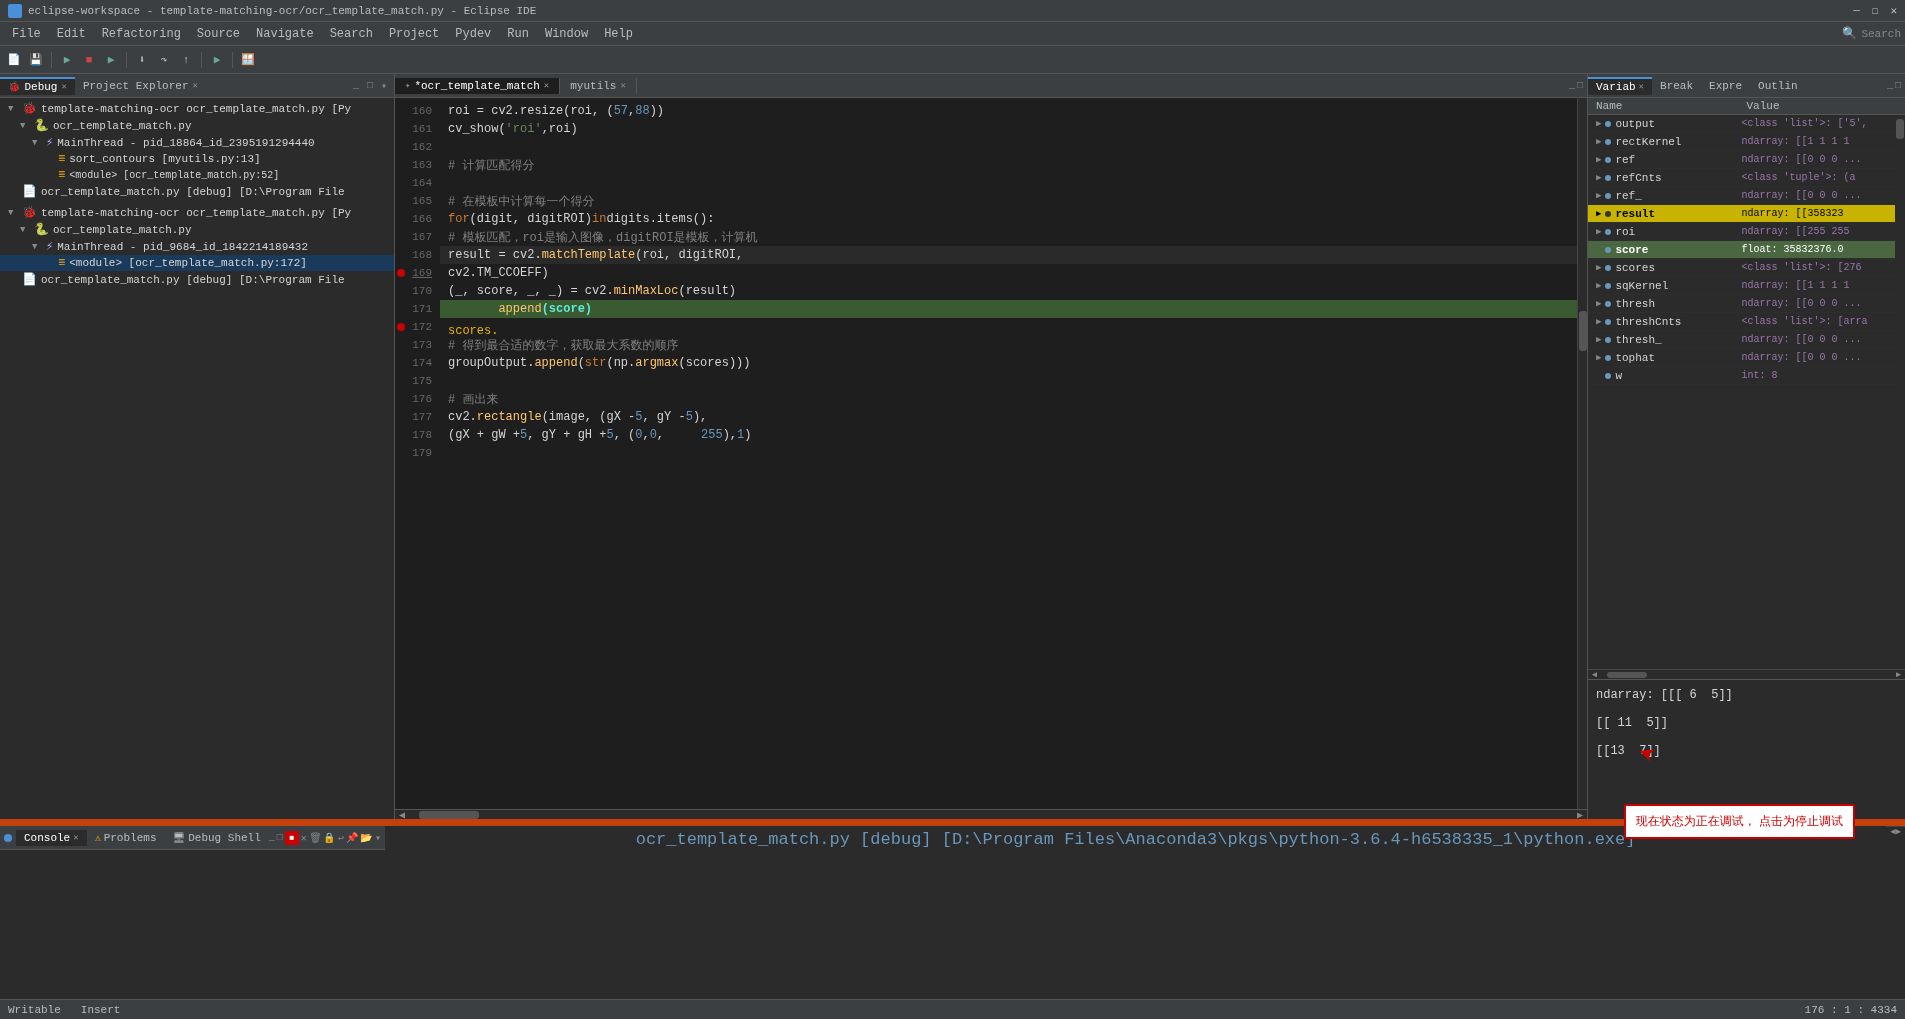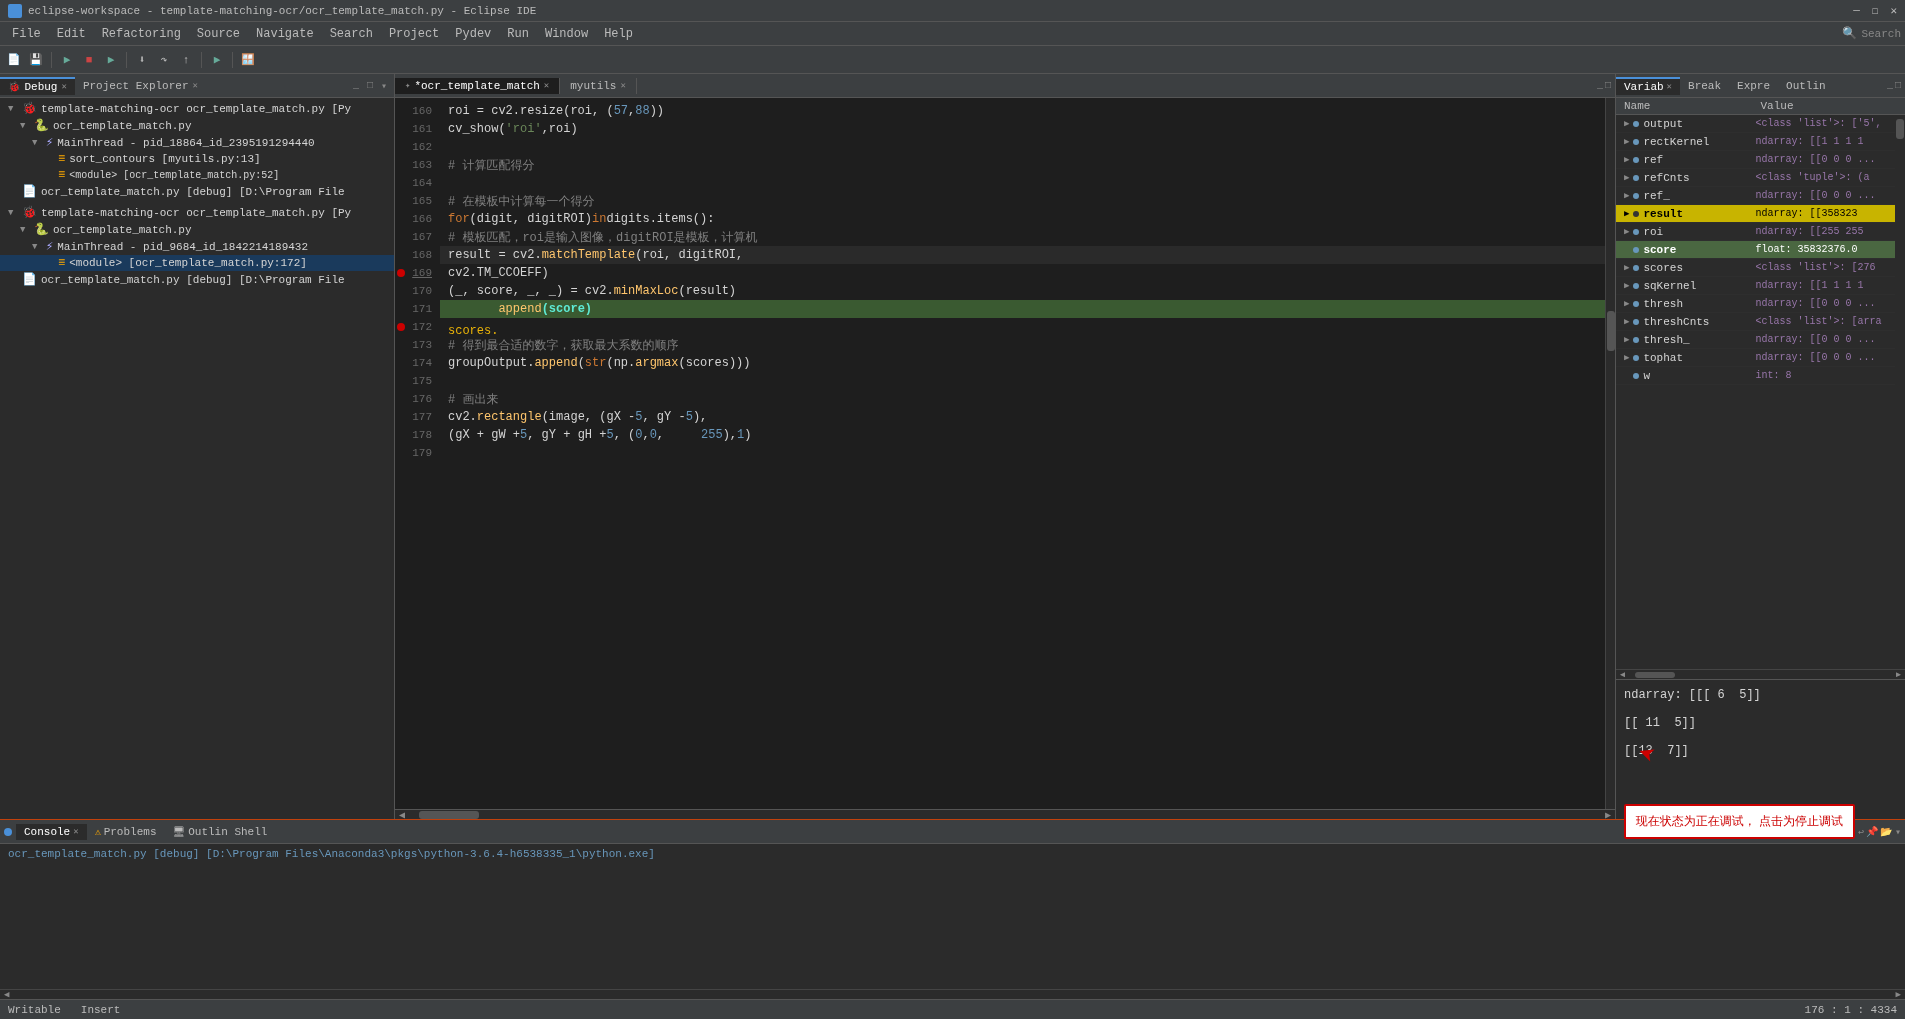--- a/index.html
+++ b/index.html
@@ -50,44 +50,44 @@
     .code-area { flex: 1; overflow: auto; padding: 4px 0; }
     .code-line { height: 18px; padding: 0 8px; display: flex; align-items: center; font-size: 12px; white-space: nowrap; }
     .code-line.current { background: #4a6741; } 
 
     
     .code-area::-webkit-scrollbar { width: 10px; height: 10px; }
     .code-area::-webkit-scrollbar-track { background: #2b2b2b; }
     .code-area::-webkit-scrollbar-thumb { background: #555; border-radius: 4px; }
 
     
-    .right-panel { width: 290px; display: flex; flex-direction: column; border-left: 1px solid #555; background: #2b2b2b; }
+    .right-panel { width: 318px; display: flex; flex-direction: column; border-left: 1px solid #555; background: #2b2b2b; }
     .right-tabs { background: #3c3f41; height: 24px; display: flex; align-items: center; border-bottom: 1px solid #555; overflow: hidden; }
     .right-tab { padding: 2px 8px; font-size: 11px; cursor: pointer; color: #bbb; display: flex; align-items: center; gap: 3px; white-space: nowrap; }
     .right-tab.active { background: #2b2b2b; color: #fff; border-top: 2px solid #4a90d9; }
     .right-tab-actions { margin-left: auto; display: flex; gap: 2px; padding-right: 4px; }
 
     .var-table { flex: 1; overflow-y: auto; overflow-x: hidden; }
     .var-header { display: grid; grid-template-columns: 1fr 1fr; background: #3c3f41; padding: 2px 8px; font-size: 11px; color: #bbb; border-bottom: 1px solid #555; }
     .var-row { display: grid; grid-template-columns: 1fr 1fr; padding: 1px 8px; font-size: 11px; cursor: pointer; align-items: center; min-height: 18px; border-bottom: 1px solid #2e2e2e; }
     .var-row.highlighted { background: #c8b400; color: #000; }
     .var-row.highlighted2 { background: #4a6741; color: #d4d4d4; }
     .var-name { display: flex; align-items: center; gap: 4px; }
     .var-arrow { color: #888; font-size: 9px; }
     .var-dot { width: 6px; height: 6px; background: #6897bb; border-radius: 50%; display: inline-block; }
     .var-value { color: #9876aa; font-size: 10px; overflow: hidden; text-overflow: ellipsis; white-space: nowrap; }
 
     .var-preview { padding: 8px; font-size: 11px; color: #bbb; border-top: 1px solid #555; height: 140px; overflow: auto; white-space: pre; }
 
     
-    .bottom-panel { height: 180px; border-top: 1px solid #c2410c; display: flex; flex-direction: column; background: #2b2b2b; }
+    .bottom-panel { height: 180px; border-top: 7px solid #c2410c; display: flex; flex-direction: row; background: #2b2b2b; }
     .bottom-tabs { background: #3c3f41; height: 24px; display: flex; align-items: center; border-bottom: 1px solid #555; }
     .bottom-tab { padding: 2px 8px; font-size: 11px; cursor: pointer; color: #bbb; display: flex; align-items: center; gap: 3px; }
     .bottom-tab.active { background: #2b2b2b; color: #fff; }
-    .bottom-content { flex: 1; padding: 4px 8px; font-size: 11px; color: #bbb; overflow: auto; }
+    .bottom-content { flex: 1; padding: 4px 8px; font-size: 17px; color: #bbb; overflow: auto; text-align: center; }
 
     
     .status-bar { height: 20px; background: #3c3f41; display: flex; align-items: center; padding: 0 8px; font-size: 11px; color: #bbb; border-top: 1px solid #555; gap: 20px; }
 
     .editor-scrollbar-h { height: 10px; background: #2b2b2b; border-top: 1px solid #555; display: flex; align-items: center; }
     .editor-scrollbar-h-thumb { height: 8px; width: 60px; background: #555; border-radius: 3px; margin-left: 10px; }
 
     .right-scrollbar { width: 10px; background: #2b2b2b; }
     .right-scrollbar-thumb { width: 8px; height: 20px; background: #555; border-radius: 3px; margin: 40% auto; }
   </style>
@@ -564,21 +564,21 @@
         <div class="bottom-tab active">
           <span>Console</span>
           <span style="font-size:9px; color:#888; cursor:pointer;">✕</span>
         </div>
         <div class="bottom-tab">
           <span style="font-size:10px; color:#fa0;">⚠</span>
           <span>Problems</span>
         </div>
         <div class="bottom-tab">
           <span style="font-size:10px;">🖥</span>
-          <span>Outlin Shell</span>
+          <span>Debug Shell</span>
         </div>
 
         <div style="margin-left:auto; display:flex; align-items:center; gap:2px; padding-right:4px;">
           <span style="color:#888; font-size:10px; cursor:pointer;">_</span>
           <span style="color:#888; font-size:10px; cursor:pointer;">□</span>
 
           <div style="width:14px; height:14px; background:#cc0000; border:1px solid #cc0000; display:flex; align-items:center; justify-content:center; cursor:pointer;">
             <span style="color:#fff; font-size:8px;">■</span>
           </div>
           <span style="color:#888; font-size:10px; cursor:pointer;">✕</span>

